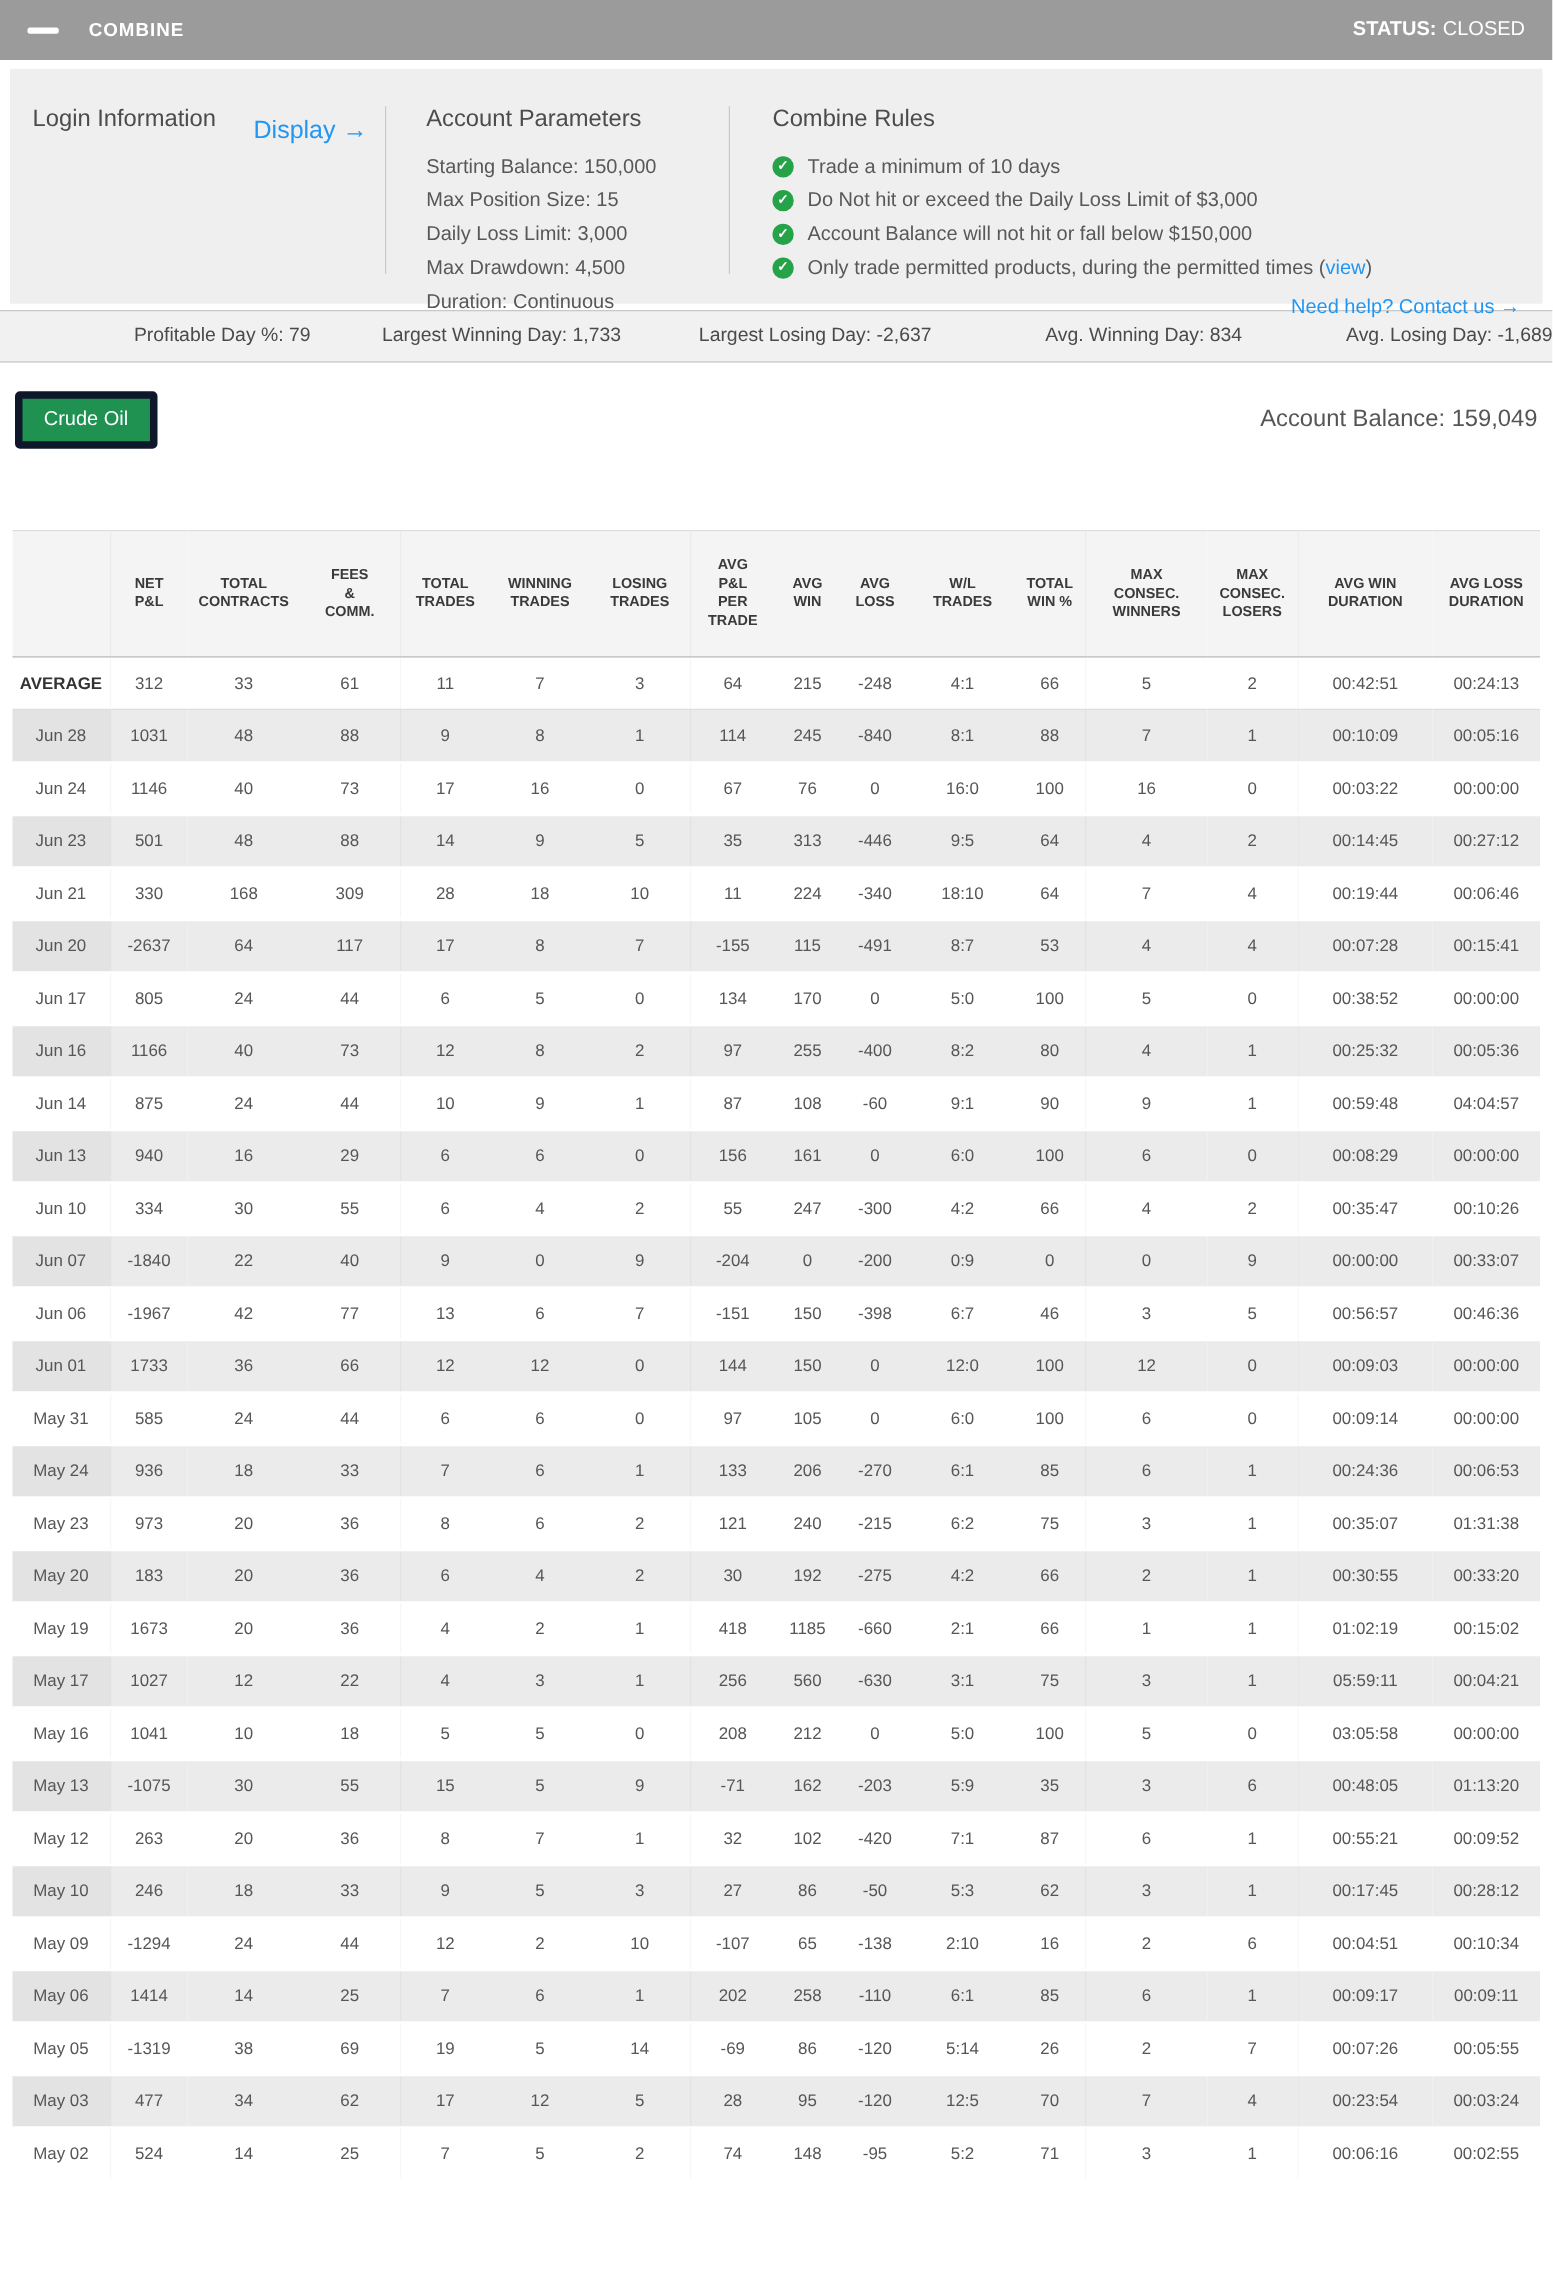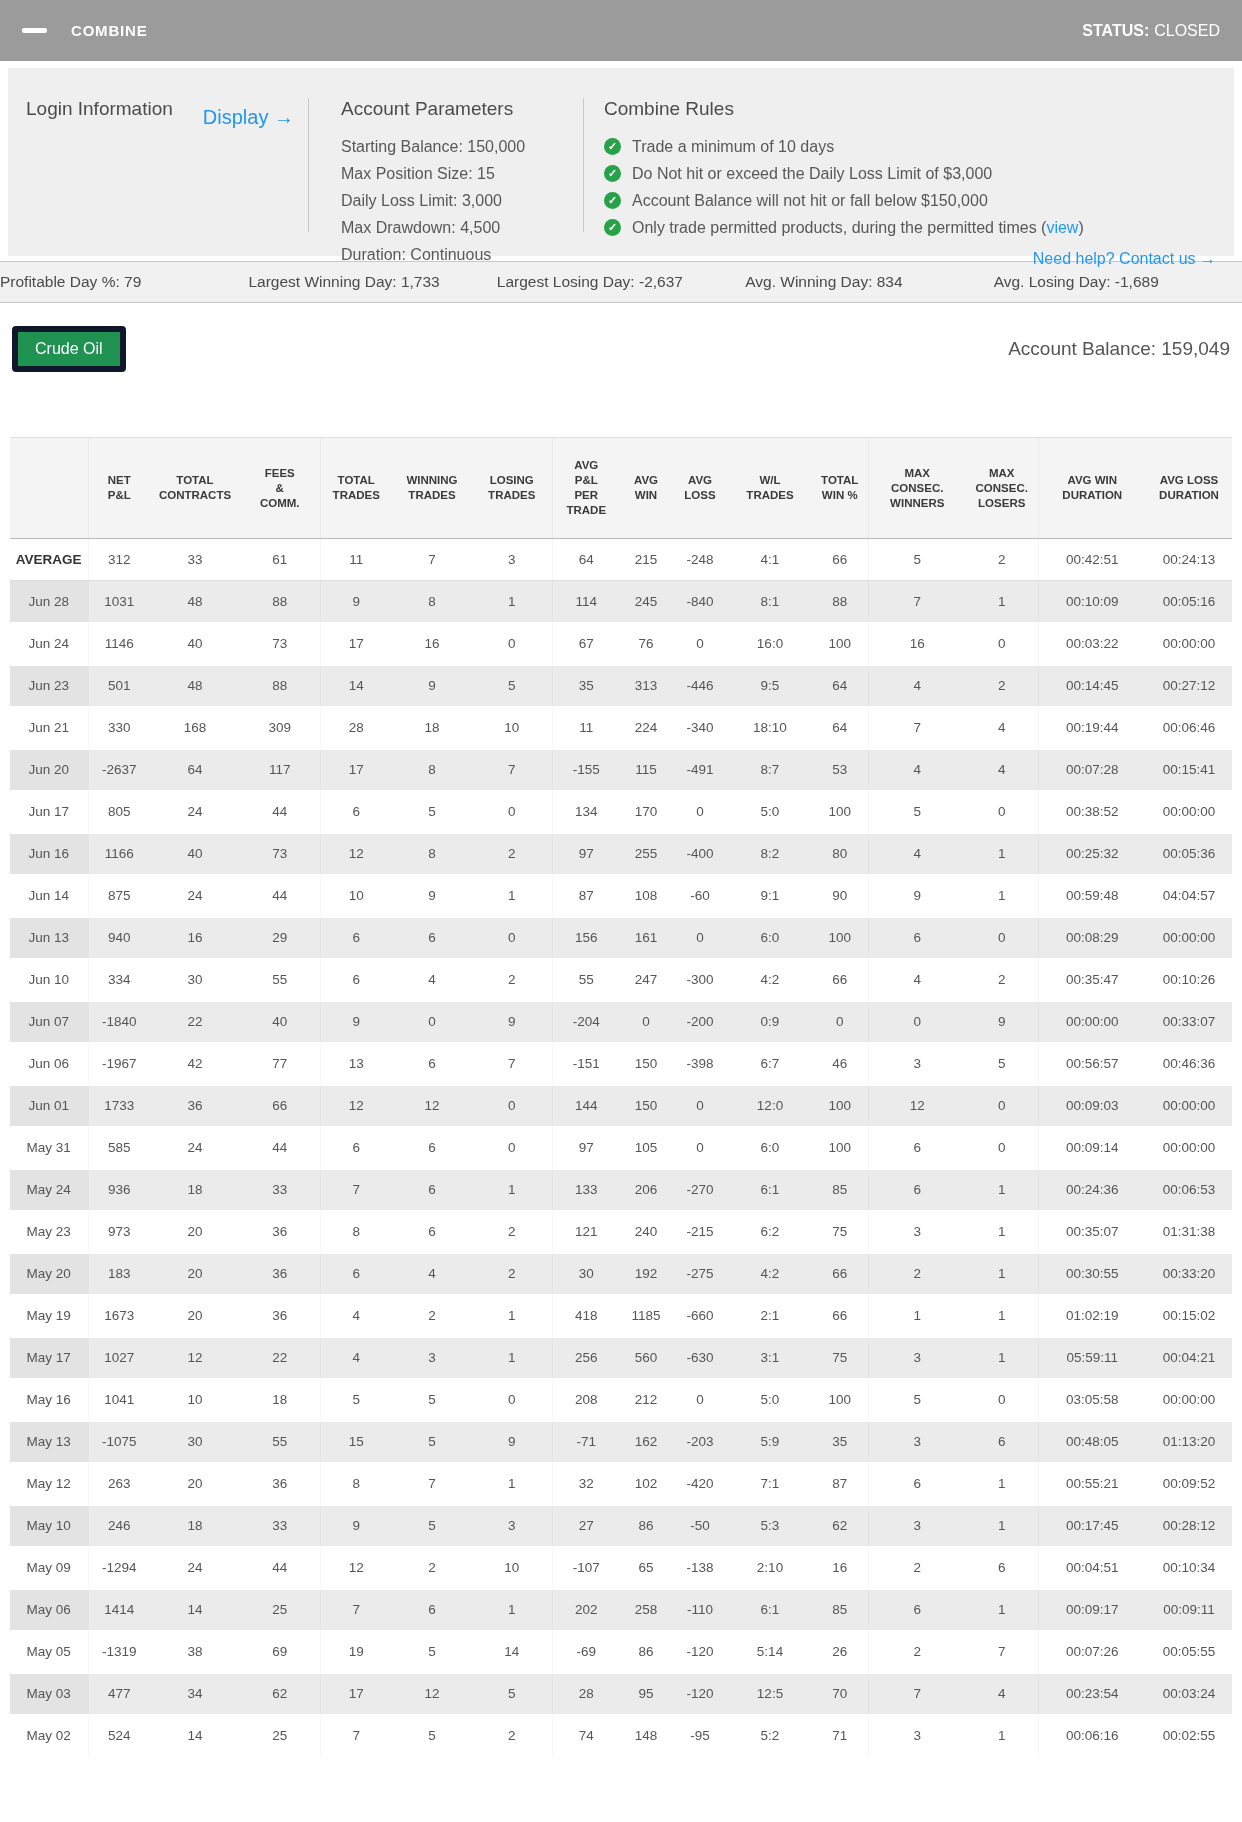--- a/index.html
+++ b/index.html
@@ -1,44 +1,44 @@
 <!DOCTYPE html>
 <html><head>
 <meta charset="utf-8">
 <style>
   * { margin:0; padding:0; box-sizing:border-box; }
   html,body { width:1242px; background:#ffffff; font-family:"Liberation Sans", sans-serif; }
 
   
-  .titlebar { height:61px; background:#9b9b9b; display:flex; align-items:center; padding:0 22px; }
+  .titlebar { height:48px; background:#9b9b9b; display:flex; align-items:center; padding:0 22px; }
   .minimize-btn { width:25px; height:5px; background:#ffffff; border-radius:2px; margin-right:24px; cursor:pointer; }
   .app-title { color:#ffffff; font-weight:bold; font-size:15px; letter-spacing:0.8px; }
   .status { margin-left:auto; color:#ffffff; font-size:16px; }
   .status .lbl { font-weight:bold; margin-right:5px; }
 
   
   .info-panel { margin:7px 8px 0 8px; background:#efefef; height:188px; display:flex; padding:30px 0 24px 0; }
   .section-title { font-size:19px; color:#4c4c4c; margin-bottom:13px; }
   .sec-login { width:300px; padding-left:18px; display:flex; align-items:flex-start; gap:30px; }
   .sec-params { width:275px; border-left:1px solid #c9c9c9; padding-left:32px; }
-  .sec-rules  { flex:1; border-left:1px solid #c9c9c9; padding-left:20px; padding-right:16px; }
+  .sec-rules  { flex:1; border-left:1px solid #c9c9c9; padding-left:34px; padding-right:16px; }
   .link { color:#2196f3; text-decoration:none; cursor:pointer; }
   .display-link { font-size:20px; margin-top:8px; display:inline-block; }
   .param-list { list-style:none; font-size:16px; color:#585858; line-height:27px; }
   .rule-list { list-style:none; font-size:16px; color:#585858; }
   .rule-list li { position:relative; padding-left:28px; line-height:27px; }
   .check { position:absolute; left:0; top:5px; width:17px; height:17px; border-radius:50%;
            background:#26a248; color:#fff; font-size:11px; font-weight:bold;
            display:flex; align-items:center; justify-content:center; }
   .help-row { text-align:right; margin-top:9px; font-size:16px; padding-right:2px; }
 
   
   .stats-bar { margin-top:5px; height:42px; background:#f1f1f1; border-top:1px solid #c8c8c8;
                border-bottom:1px solid #c8c8c8; display:flex; align-items:center; }
-  .stat { flex:1; text-align:left; font-size:15.5px; color:#4a4a4a; }
+  .stat { flex:1; text-align:right; font-size:15.5px; color:#4a4a4a; }
 
   
   .toolbar { margin:23px 12px 0 12px; display:flex; align-items:center; }
   .product-btn { background:#1f9150; border:6px solid #0f172a; color:#ffffff; font-size:16px;
                  font-family:"Liberation Sans", sans-serif; padding:8px 17px; border-radius:4px; cursor:pointer; }
   .balance { margin-left:auto; font-size:19px; color:#555555; }
 
   
   .table-wrap { margin:65px 10px 0 10px; }
   table { width:100%; border-collapse:collapse; table-layout:fixed; }

